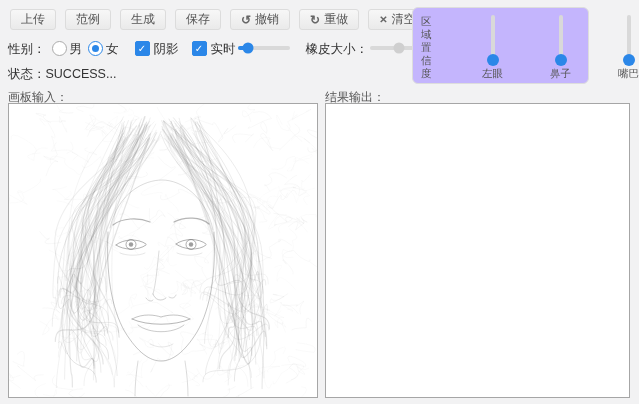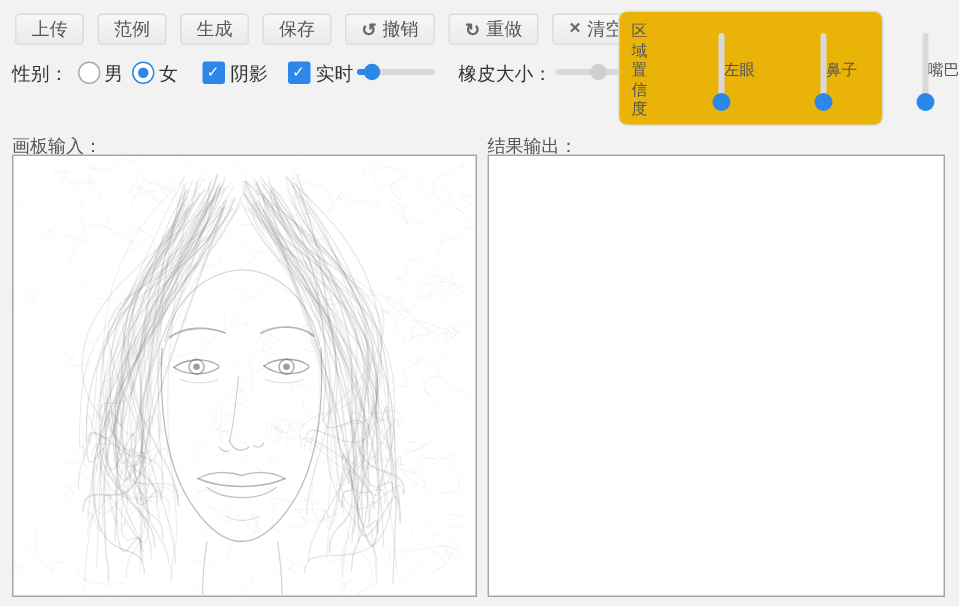--- a/index.html
+++ b/index.html
@@ -34,26 +34,26 @@
   .hfill{position:absolute;left:0;top:5px;height:4px;background:#2b87e8;border-radius:2px;}
   .hthumb{position:absolute;top:7px;width:11px;height:11px;border-radius:50%;background:#2b87e8;
           transform:translate(-50%,-50%);}
   .hslider.gray .hthumb{background:#cfcfcf;}
 
   
   .status{position:absolute;left:8px;top:66px;font-size:12.5px;color:#333;}
 
   
   .panel{position:absolute;left:412px;top:7px;width:177px;height:77px;border:1px solid #ddd;
-         border-radius:6px;background:#eab308;box-sizing:border-box;display:flex;
+         border-radius:6px;background:#c4b5fd;box-sizing:border-box;display:flex;
          padding:5px 7px 2px 8px;}
   .panel-title{width:13px;font-size:10.5px;line-height:13px;color:#555;word-break:break-all;
                margin-right:5px;margin-top:2px;}
   .sliders{flex:1;display:flex;justify-content:space-between;padding:0 2px;}
-  .vslider{display:flex;flex-direction:row;align-items:center;width:28px;cursor:pointer;margin-left:40px;}
+  .vslider{display:flex;flex-direction:column;align-items:center;width:28px;cursor:pointer;margin-left:40px;}
   .vtrack{position:relative;width:4px;height:46px;background:#d9d9d9;border-radius:2px;margin-bottom:7px;margin-top:2px;}
   .vfill{position:absolute;bottom:0;left:0;width:4px;background:#5f9fe6;border-radius:2px;}
   .vthumb{position:absolute;left:50%;width:12px;height:12px;border-radius:50%;background:#2b87e8;
           transform:translate(-50%,50%);}
   .vlabel{font-size:10.5px;color:#555;white-space:nowrap;}
 
   
   .canvas-label{position:absolute;top:89px;font-size:12px;color:#555;}
   .canvas{position:absolute;top:103px;height:293px;background:#fff;border:1px solid #a6a6a6;}
   .input-canvas{left:8px;width:308px;}
@@ -121,20 +121,23 @@
     </span>
 
     <span class="ctl-label gap16">橡皮大小：</span>
     <span class="hslider gray">
       <span class="htrack"></span>
 
       <span class="hthumb" style="left: 55%;"></span>
     </span>
   </div>
 
+  <div class="status">
+    <span>状态：</span><span>SUCCESS...</span>
+  </div>
 
   <div class="panel">
     <div class="panel-title">区域置信度</div>
     <div class="sliders">
       <div class="vslider">
         <span class="vtrack">
             <span class="vfill" style="height: 0%;"></span>
             <span class="vthumb" style="bottom: 0%;"></span>
           </span>
         <span class="vlabel">左眼</span>

